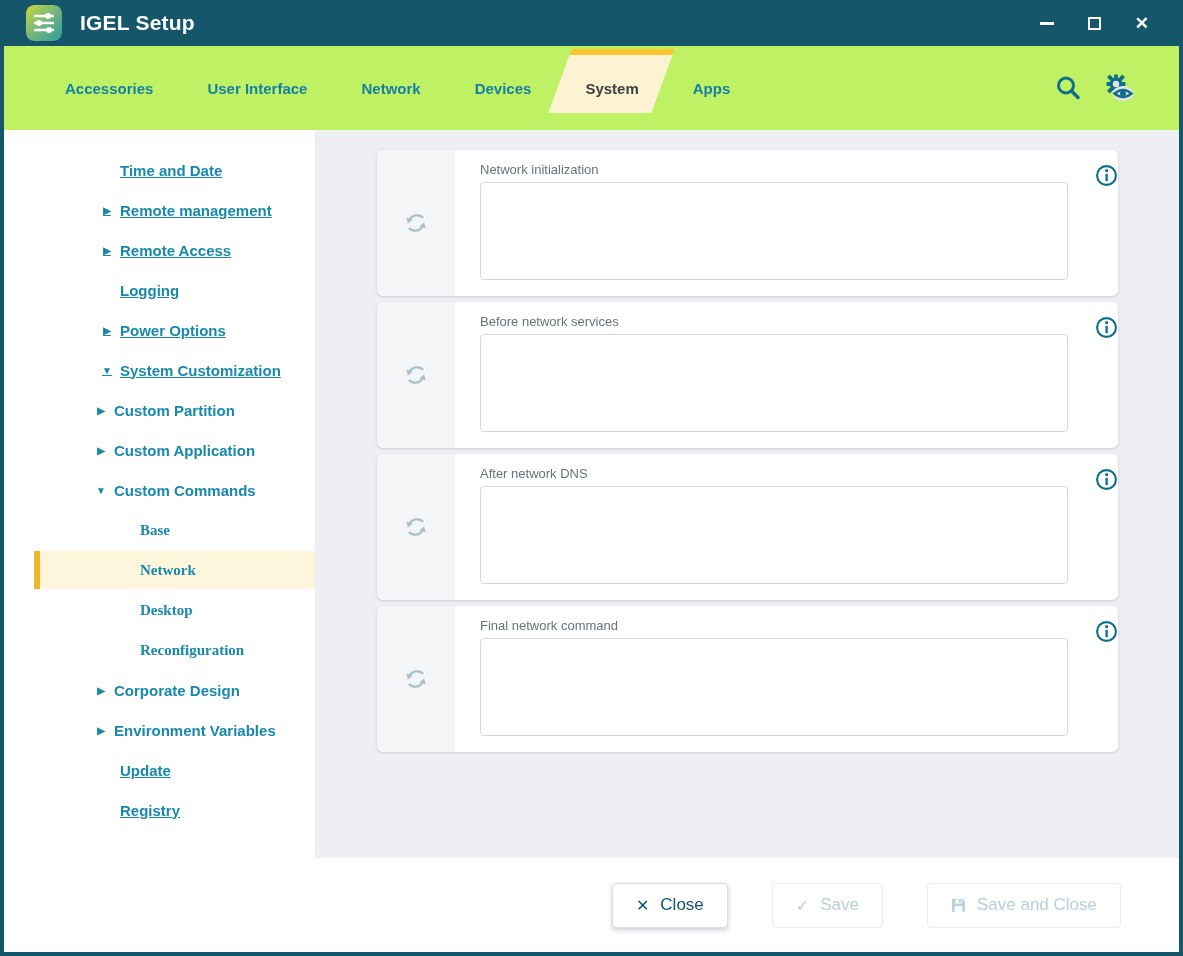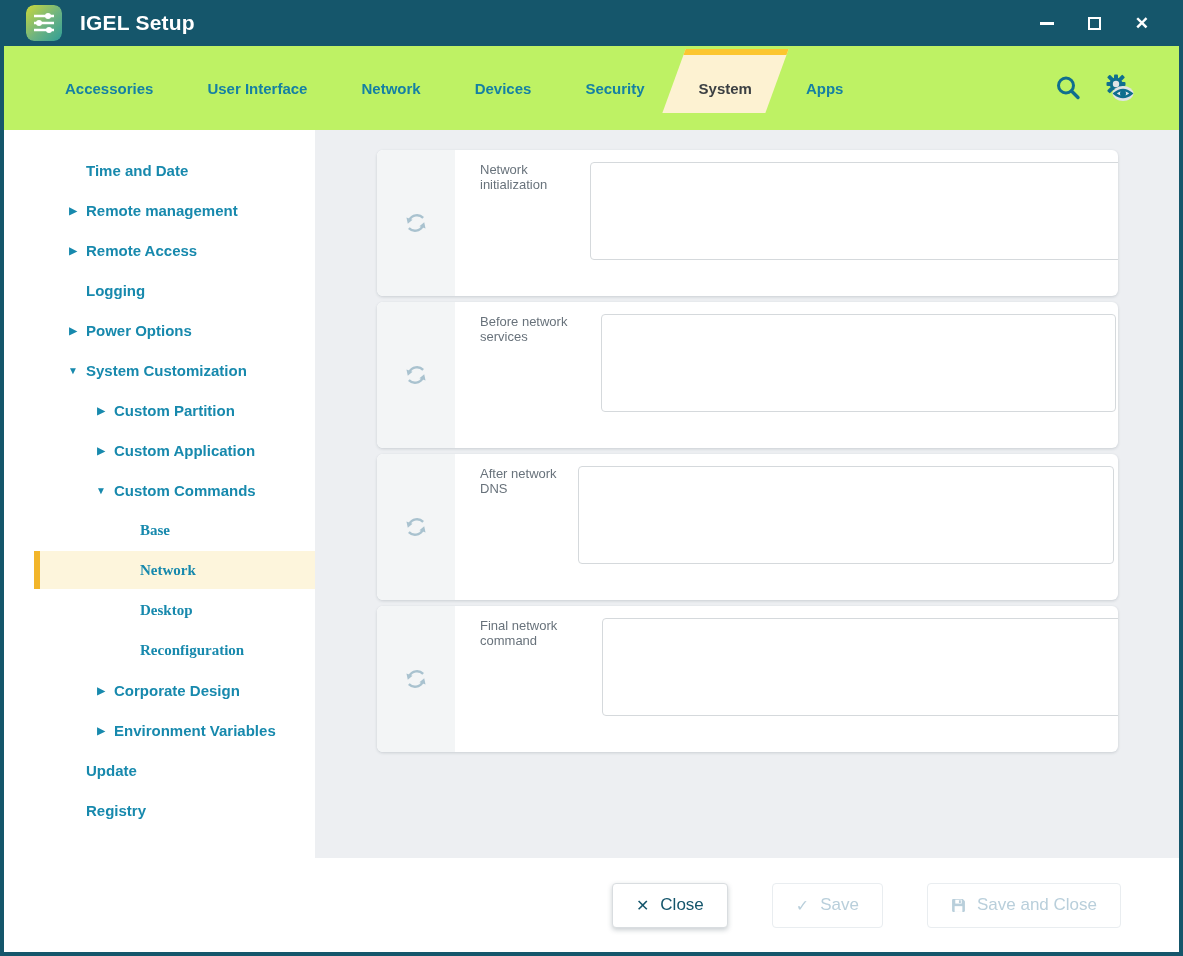--- a/index.html
+++ b/index.html
@@ -35,35 +35,35 @@
   
   .main-row { flex:1; display:flex; min-height:0; }
 
   
   .sidebar { width:311px; background:#fff; padding-top:20px; flex:none; overflow:hidden; }
   .nav-item { position:relative; height:40px; display:flex; align-items:center;
               font-size:15px; font-weight:bold; color:#1789ad; cursor:pointer; }
   .nav-item .arrow { width:26px; flex:none; font-size:10px; text-align:center;
                      color:#1789ad; position:relative; z-index:1; }
   .nav-item .lbl { position:relative; z-index:1; }
-  .level-1 { padding-left:56px; }
+  .level-1 { padding-left:90px;text-decoration:underline; }
   .level-2 { padding-left:84px; }
   .level-3 { padding-left:110px;font-family:Liberation Serif, serif; }
   .nav-item.selected::before { content:""; position:absolute; left:30px; right:0; top:1px; bottom:1px;
               background:#fdf5dc; z-index:0; }
   .nav-item.selected::after { content:""; position:absolute; left:30px; top:1px; bottom:1px; width:6px;
               background:#f2b52a; z-index:1; }
 
   
   .content { flex:1; background:#edeff2; padding:20px 0 0 62px; overflow:hidden; }
   .card { width:741px; height:146px; background:#fff; border-radius:6px; margin-bottom:6px;
           box-shadow:0 1px 3px rgba(40,60,70,.18); display:flex; overflow:hidden; }
   .card-strip { width:78px; background:#f3f5f6; flex:none; display:flex; align-items:center; justify-content:center; }
   .refresh-btn { width:30px; height:30px; display:flex; align-items:center; justify-content:center; cursor:pointer; }
-  .card-main { flex:1; padding:12px 12px 0 25px; display:flex; }
+  .card-main { flex:1; padding:12px 12px 0 25px; display:flex; flex-direction:column; }
   .field-label { font-size:13px; color:#68727b; margin-bottom:5px; }
   .field-input { width:588px; height:98px; border:1px solid #d5d9dc; border-radius:4px;
                  resize:none; outline:none; font-family:"Liberation Sans", sans-serif; font-size:13px; padding:6px; color:#333; }
   .card-info { width:52px; flex:none; padding-top:14px; display:flex; justify-content:center; }
 
   
   .footer { height:94px; background:#fff; flex:none; display:flex; align-items:center;
             justify-content:flex-end; gap:44px; padding-right:58px; }
   .btn { height:45px; background:#fff; border-radius:4px; font-size:17px;
          display:flex; align-items:center; gap:11px; padding:0 23px;
@@ -117,23 +117,20 @@
       </div>
 
       <div class="tab">
         <span>Network</span>
       </div>
 
       <div class="tab">
         <span>Devices</span>
       </div>
 
-      <div class="tab">
-        <span>Security</span>
-      </div>
 
       <div class="tab active">
         <span>System</span>
       </div>
 
       <div class="tab">
         <span>Apps</span>
       </div>
 
     <div class="tab-icons">

